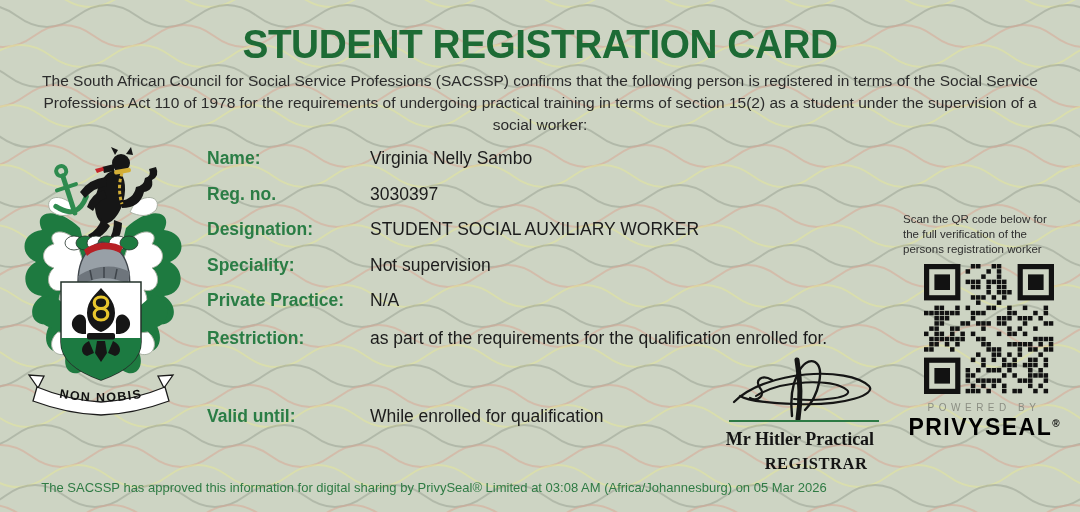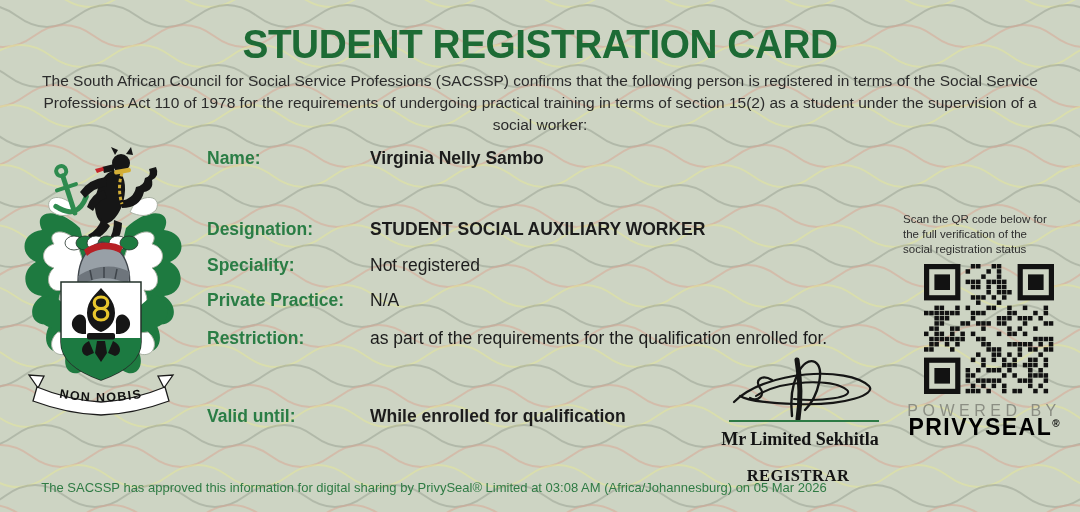--- a/index.html
+++ b/index.html
@@ -18,47 +18,47 @@
   .intro{
     position:absolute;top:70px;left:50%;transform:translateX(-50%);
     width:1016px;text-align:center;
     font-size:15.5px;line-height:22px;color:#2c2c2c;
   }
   .crest{position:absolute;left:18px;top:142px;width:178px;height:280px;}
   .fields{position:absolute;left:0;top:0;width:1080px;height:512px;pointer-events:none;}
   .row{position:absolute;left:207px;display:flex;align-items:baseline;}
   .lab{flex:none;width:163px;color:#2a7d45;font-weight:bold;font-size:17.5px;}
   .val{color:#1c1c1c;font-size:17.5px;}
-  .val.bold{font-weight:bold;}
+  .val.bold{font-weight:normal;}
   .val .vline{display:block;line-height:25px;}
   .qr-caption{
     position:absolute;left:903px;top:212px;width:162px;text-align:left;
     font-size:11.5px;line-height:15px;color:#2e2e2e;
   }
   .qr-caption span{display:block;}
   .qr-svg{position:absolute;left:924px;top:264px;}
   .powered{
     position:absolute;left:900px;top:402px;width:168px;text-align:center;
-    font-size:16px;letter-spacing:4.5px;color:#8b8e83;
+    font-size:10px;letter-spacing:4.5px;color:#8b8e83;
   }
   .brand{
     position:absolute;left:896px;top:414px;width:176px;text-align:center;
     font-size:23px;letter-spacing:1.5px;color:#000000;font-weight:600;
   }
   .brand sup{font-size:10px;letter-spacing:0;vertical-align:8px;}
   .sig-svg{position:absolute;left:726px;top:352px;}
   .sig-line{position:absolute;left:729px;top:420px;width:150px;height:2px;background:#2c7a44;}
   .sig-name{
     position:absolute;left:690px;top:429px;width:220px;text-align:center;
     font-family:"Liberation Serif",serif;font-weight:bold;font-size:18px;color:#141414;
   }
   .sig-title{
-    position:absolute;left:688px;top:454px;width:220px;text-align:center;
+    position:absolute;left:706px;top:454px;width:220px;text-align:center;
     font-family:"Liberation Serif",serif;font-weight:bold;font-size:16.5px;
-    letter-spacing:0.5px;color:#141414;margin-top:12px;
+    letter-spacing:0.5px;color:#141414;
   }
   .footer{
     position:absolute;top:480px;left:0;width:868px;text-align:center;
     font-size:13px;color:#2f7b44;
   }
 </style>
 </head>
 <body>
 
 <div class="card">
@@ -181,48 +181,52 @@
         <textPath href="#mottoArc" startOffset="50%" text-anchor="middle">NON NOBIS</textPath>
       </text>
     </g>
   </svg>
 
   <div class="fields">
     <div class="row" style="top:148px">
       <span class="lab">Name:</span>
       <span class="val bold">Virginia Nelly Sambo</span>
     </div>
+    <div class="row" style="top:184px">
+      <span class="lab">Reg. no.</span>
+      <span class="val bold">3030397</span>
+    </div>
     <div class="row" style="top:219px">
       <span class="lab">Designation:</span>
       <span class="val bold">STUDENT SOCIAL AUXILIARY WORKER</span>
     </div>
     <div class="row" style="top:255px">
       <span class="lab">Speciality:</span>
-      <span class="val">Not registered</span>
+      <span class="val">Not supervision</span>
     </div>
     <div class="row" style="top:290px">
       <span class="lab">Private Practice:</span>
       <span class="val">N/A</span>
     </div>
     <div class="row" style="top:326px">
       <span class="lab">Restriction:</span>
       <span class="val">
         <span class="vline">as part of the requirements for the qualification enrolled for.</span>
       </span>
     </div>
     <div class="row" style="top:406px">
       <span class="lab">Valid until:</span>
       <span class="val bold">While enrolled for qualification</span>
     </div>
   </div>
 
   <div class="qr-caption">
     <span>Scan the QR code below for</span>
     <span>the full verification of the</span>
-    <span>social registration status</span>
+    <span>persons registration worker</span>
   </div>
   <svg id="qr" class="qr-svg" width="130" height="130" viewBox="0 0 130 130" fill="#121212">
       <rect x="46.8" y="0.0" width="4.5" height="4.5"></rect>
       <rect x="52.0" y="0.0" width="4.5" height="4.5"></rect>
       <rect x="67.6" y="0.0" width="4.5" height="4.5"></rect>
       <rect x="72.8" y="0.0" width="4.5" height="4.5"></rect>
       <rect x="41.6" y="5.2" width="4.5" height="4.5"></rect>
       <rect x="62.4" y="5.2" width="4.5" height="4.5"></rect>
       <rect x="72.8" y="5.2" width="4.5" height="4.5"></rect>
       <rect x="57.2" y="10.4" width="4.5" height="4.5"></rect>
@@ -430,17 +434,17 @@
   </div>
 
   <svg class="sig-svg" width="158" height="72" viewBox="0 0 158 72" fill="none" stroke="#151515" stroke-linecap="round">
     <path stroke-width="2.2" d="M8 50 C40 18 122 14 143 34 C151 42 120 54 70 52 C40 51 20 48 14 44"></path>
     <path stroke-width="2" d="M30 44 C55 28 106 26 121 38 C129 45 95 50 68 47"></path>
     <path stroke-width="2.2" d="M46 28 C36 22 28 28 34 36 C40 43 32 50 24 46"></path>
     <path stroke-width="5" d="M71 8 C74 26 75 48 72 67"></path>
     <path stroke-width="2.4" d="M66 64 C62 30 77 4 89 10 C99 16 93 44 79 58"></path>
   </svg>
   <div class="sig-line"></div>
-  <div class="sig-name">Mr Limited Sekhitla</div>
+  <div class="sig-name">Mr Hitler Practical</div>
   <div class="sig-title">REGISTRAR</div>
 
   <div class="footer">The SACSSP has approved this information for digital sharing by PrivySeal® Limited at 03:08 AM (Africa/Johannesburg) on 05 Mar 2026</div>
 </div>
 
 </body></html>

